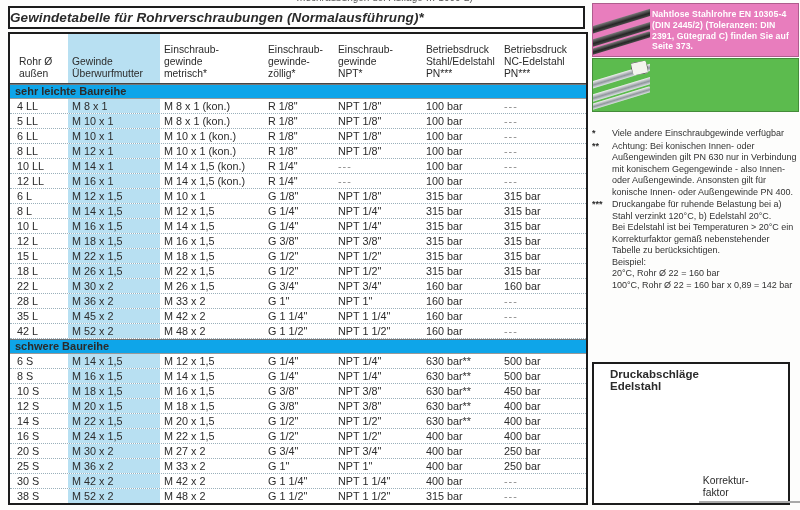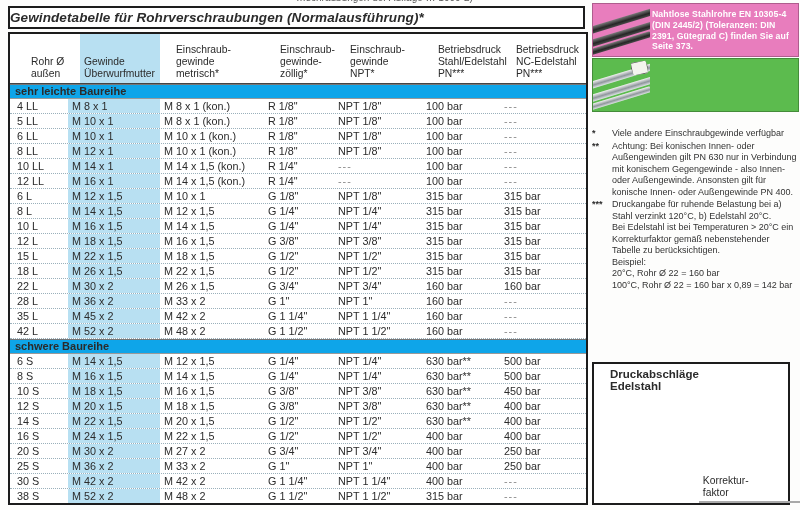--- a/index.html
+++ b/index.html
@@ -23,21 +23,21 @@
   
   .main-table {
     position:absolute; left:8px; top:32px; width:580px; height:473px;
     border:2px solid #1c1c1c; background:#fff;
     display:flex; flex-direction:column;
   }
   .grid7 { display:grid; grid-template-columns:58px 92px 104px 70px 88px 78px 86px; }
   .thead { flex:0 0 50px; border-bottom:1.5px solid #444; }
   .thead .hcell {
     font-size:10.3px; line-height:1.18; white-space:pre-line;
-    display:flex; align-items:flex-end; padding:2px 2px 3px 4px;margin-left:12px;
+    display:flex; align-items:flex-end; padding:2px 2px 3px 4px;
   }
   .thead .hcell.c0 { padding-left:9px; }
   .hcell.c1, .tcell.c1 { background:var(--blue); }
   .tbody { flex:1 1 auto; display:flex; flex-direction:column; }
   .section-row {
     flex:0 0 13px; font-weight:bold; font-size:11px; line-height:13px;
     padding-left:5px; border-top:1px solid #777; border-bottom:1px solid #999;
     background:#0ea5e9;
   }
   .trow { flex:1 1 auto; border-bottom:1px dotted #9ab0bb; }

